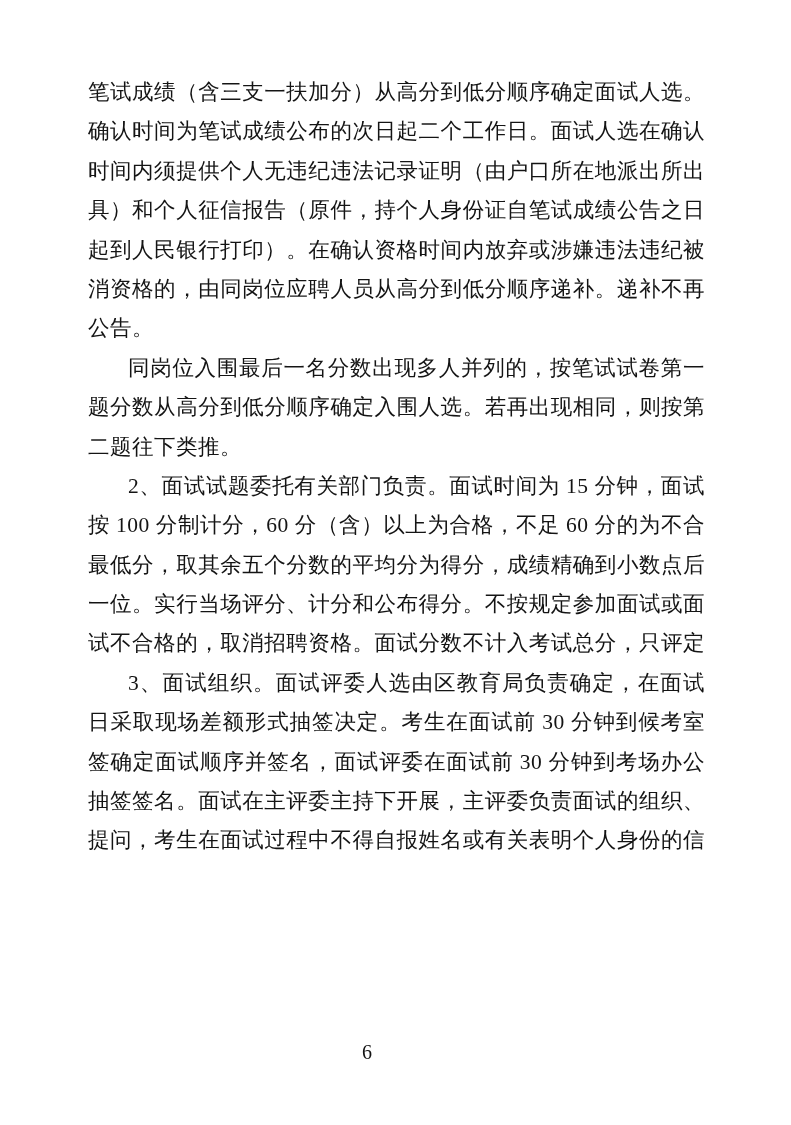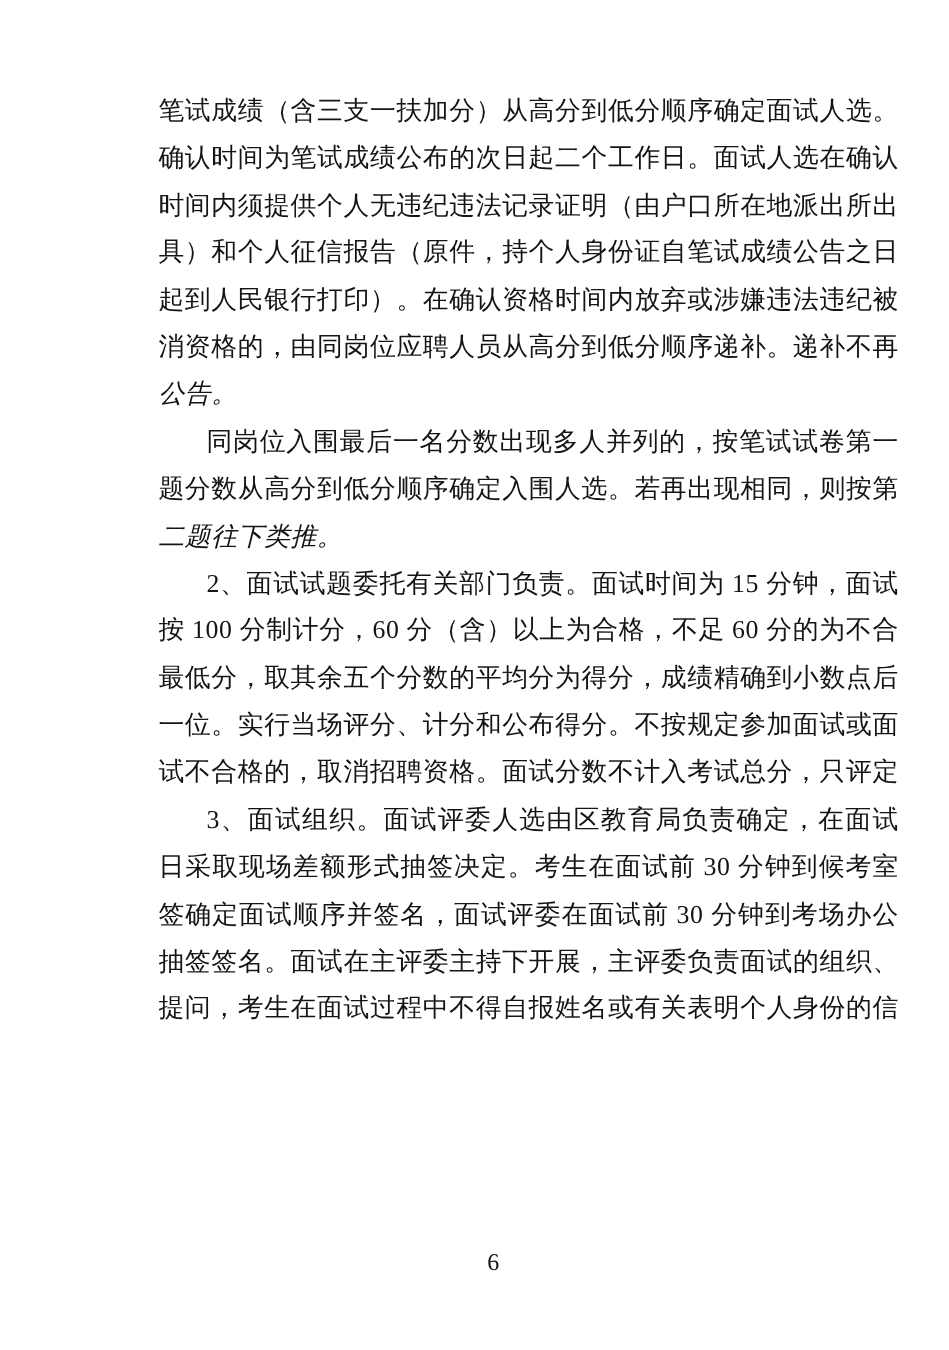--- a/index.html
+++ b/index.html
@@ -8,21 +8,20 @@
     background: #ffffff;
   }
   .page {
     position: relative;
     width: 734px;
     height: 1125px;
     background: #ffffff;
     color: #141414;
     font-family: "Liberation Serif", "DejaVu Serif", serif;
     overflow: hidden;
-    margin-left: 44px;
   }
   .text-block {
     position: absolute;
     left: 88px;
     top: 73px;
     width: 617px;
   }
   .line {
     font-size: 21.5px;
     height: 39.4px;
@@ -30,21 +29,20 @@
     text-align: justify;
     text-align-last: justify;
     text-justify: inter-character;
     font-weight: 500;
     letter-spacing: 0.5px;
     overflow: hidden;
   }
   .line.end {
     text-align: center;
     text-align-last: left;
-    font-style: italic;
   }
   .line.indent {
     text-indent: 40px;
   }
   .footer {
     position: absolute;
     top: 1041px;
     left: 0;
     width: 100%;
     text-align: center;

